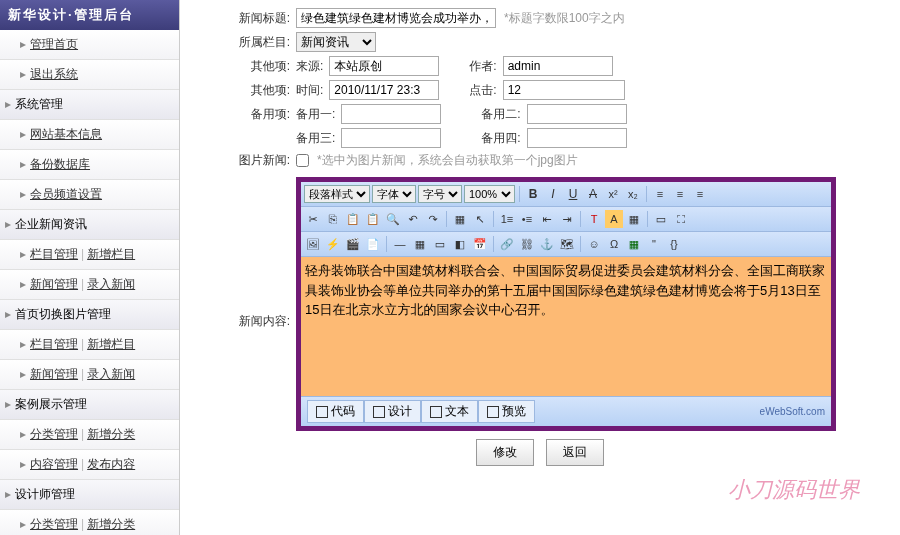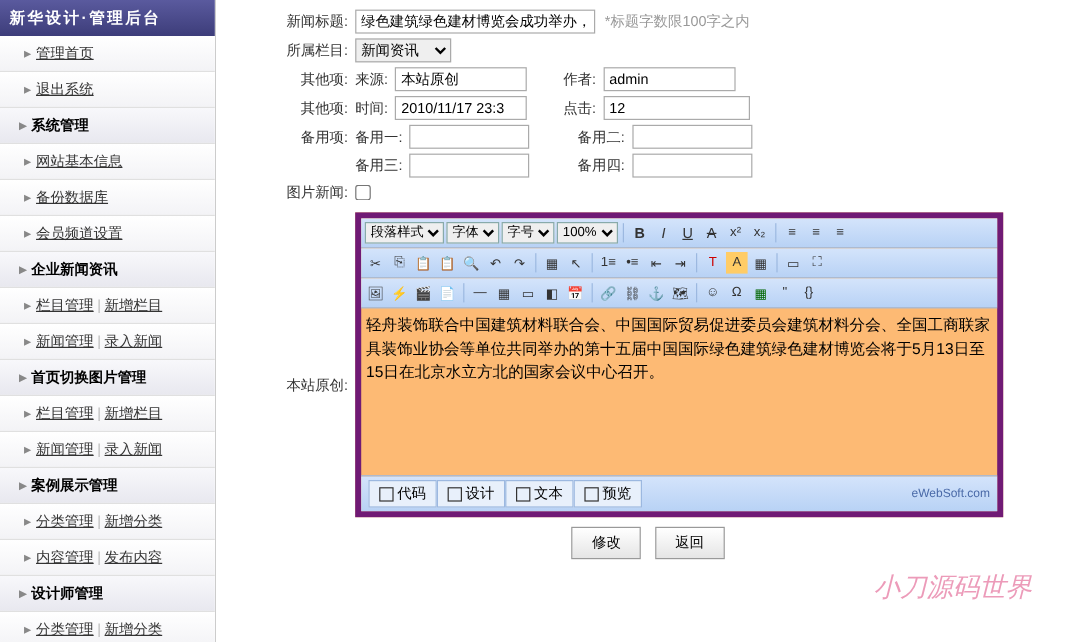--- a/index.html
+++ b/index.html
@@ -2,21 +2,21 @@
 <html><head>
 <meta charset="utf-8">
 <style>
 *{box-sizing:border-box;margin:0;padding:0;font-family:"Microsoft YaHei",SimSun,sans-serif;font-size:12px}
 body{background:#eef0f4;overflow:hidden}
 .wrap{display:flex;width:900px;height:535px}
 .sidebar{width:180px;background:#fff;border-right:1px solid #ccc;overflow-y:auto}
 .sb-header{background:linear-gradient(#5a5a9e,#3d3d7a);color:#fff;padding:6px 8px;font-size:13px;font-weight:bold;letter-spacing:2px}
 .sb-item{padding:6px 10px 6px 20px;border-bottom:1px solid #e0e0e0;color:#333;cursor:pointer;background:linear-gradient(#fff,#f3f3f6)}
 .sb-item a{color:#333;text-decoration:underline}
-.sb-group{padding:6px 16px;font-weight:bold;color:#000;border-bottom:1px solid #e0e0e0;background:linear-gradient(#f8f8fb,#e8e8ef)}
+.sb-group{padding:6px 5px;font-weight:normal;color:#000;border-bottom:1px solid #e0e0e0;background:linear-gradient(#f8f8fb,#e8e8ef)}
 .chev{color:#888;margin-right:4px}
 .sep{color:#bbb;margin:0 3px}
 .main{flex:1;background:#fff;padding:4px 10px;overflow:hidden;position:relative}
 .form-row{display:flex;align-items:center;margin:4px 0}
 .label{width:100px;text-align:right;color:#333;margin-right:6px}
 .sublabel{color:#333;margin-right:6px}
 input[type=text]{border:1px solid #aaa;height:20px;padding:1px 4px}
 select{border:1px solid #aaa;height:20px}
 .hint{color:#999;margin-left:8px}
 .editor{border:5px solid #701a75;background:#fdba74;width:540px;margin-top:4px}
@@ -102,24 +102,25 @@
 <span class="label"></span>
 <span class="sublabel">备用三:</span>
 <input type="text" style="width: 100px;">
 <span class="sublabel" style="margin-left:40px">备用四:</span>
 <input type="text" style="width: 100px;">
 </div>
 
 <div class="form-row">
 <span class="label">图片新闻:</span>
 <input type="checkbox" style="">
+<span class="hint">*选中为图片新闻，系统会自动获取第一个jpg图片</span>
 </div>
 
 <div class="content-row">
-<span class="label" style="margin-top:140px">本站原创:</span>
+<span class="label" style="margin-top:140px">新闻内容:</span>
 <div class="editor">
 <div class="ed-toolbar">
 <select class="ed-sel"><option>段落样式</option></select>
 <select class="ed-sel"><option>字体</option></select>
 <select class="ed-sel"><option>字号</option></select>
 <select class="ed-sel"><option>100%</option></select>
 <span class="ed-divider"></span>
 <span class="ed-btn">
               <b>B</b>
             </span>

